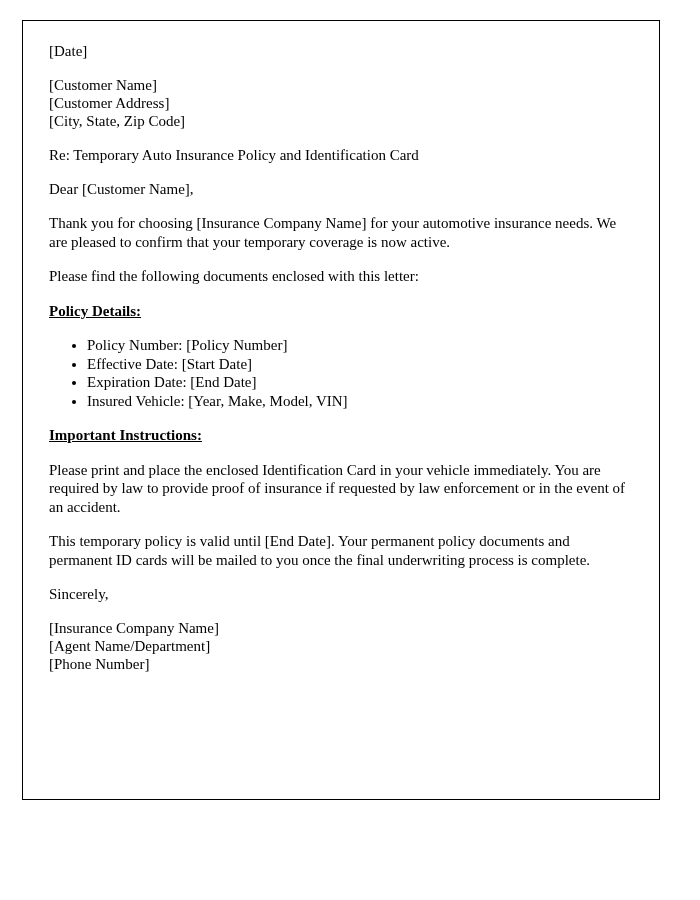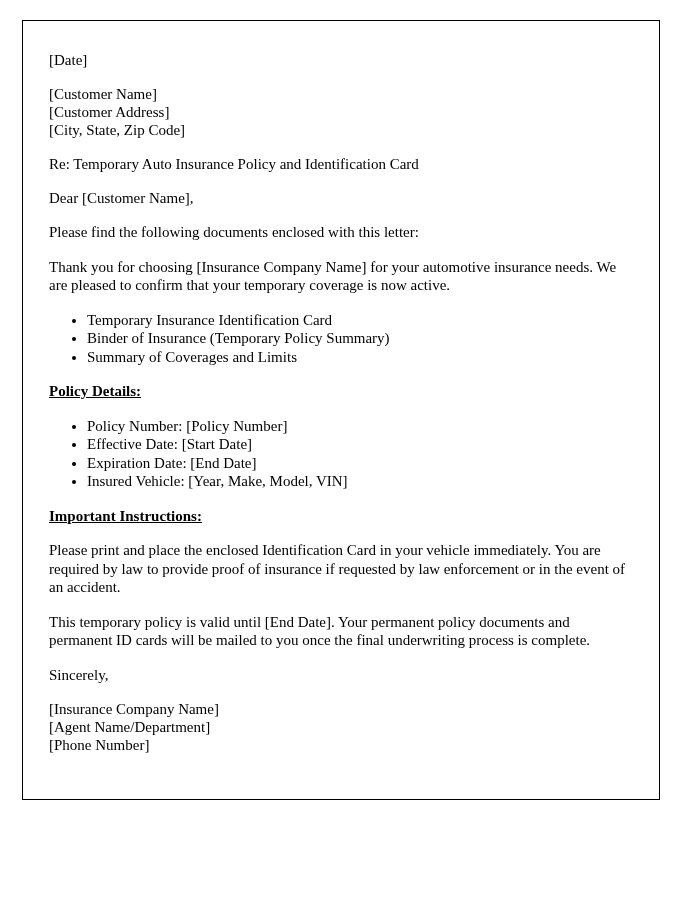--- a/index.html
+++ b/index.html
@@ -18,21 +18,21 @@
     background: #ffffff;
   }
   .letter-frame {
     position: absolute;
     left: 22px;
     top: 20px;
     width: 638px;
     height: 780px;
     border: 1px solid #000000;
     background: #ffffff;
-    padding: 30px 26px 20px 26px;
+    padding: 21px 26px 20px 26px;
     overflow: hidden;
   }
   .line {
     line-height: 18px;
   }
   .block {
     margin-bottom: 16px;
   }
   p.para {
     line-height: 18.5px;
@@ -67,29 +67,24 @@
     <div class="block">
       <div class="line">[Customer Name]</div>
       <div class="line">[Customer Address]</div>
       <div class="line">[City, State, Zip Code]</div>
     </div>
 
     <div class="line block">Re: Temporary Auto Insurance Policy and Identification Card</div>
 
     <div class="line block">Dear [Customer Name],</div>
 
+    <p class="para">Thank you for choosing [Insurance Company Name] for your automotive insurance needs. We are pleased to confirm that your temporary coverage is now active.</p>
+
     <p class="para">Please find the following documents enclosed with this letter:</p>
 
-    <p class="para">Thank you for choosing [Insurance Company Name] for your automotive insurance needs. We are pleased to confirm that your temporary coverage is now active.</p>
-
-    <ul class="bullet-list">
-      <li>Temporary Insurance Identification Card</li>
-      <li>Binder of Insurance (Temporary Policy Summary)</li>
-      <li>Summary of Coverages and Limits</li>
-    </ul>
 
     <div class="heading">Policy Details:</div>
 
     <ul class="bullet-list">
       <li>Policy Number: [Policy Number]</li>
       <li>Effective Date: [Start Date]</li>
       <li>Expiration Date: [End Date]</li>
       <li>Insured Vehicle: [Year, Make, Model, VIN]</li>
     </ul>
 

